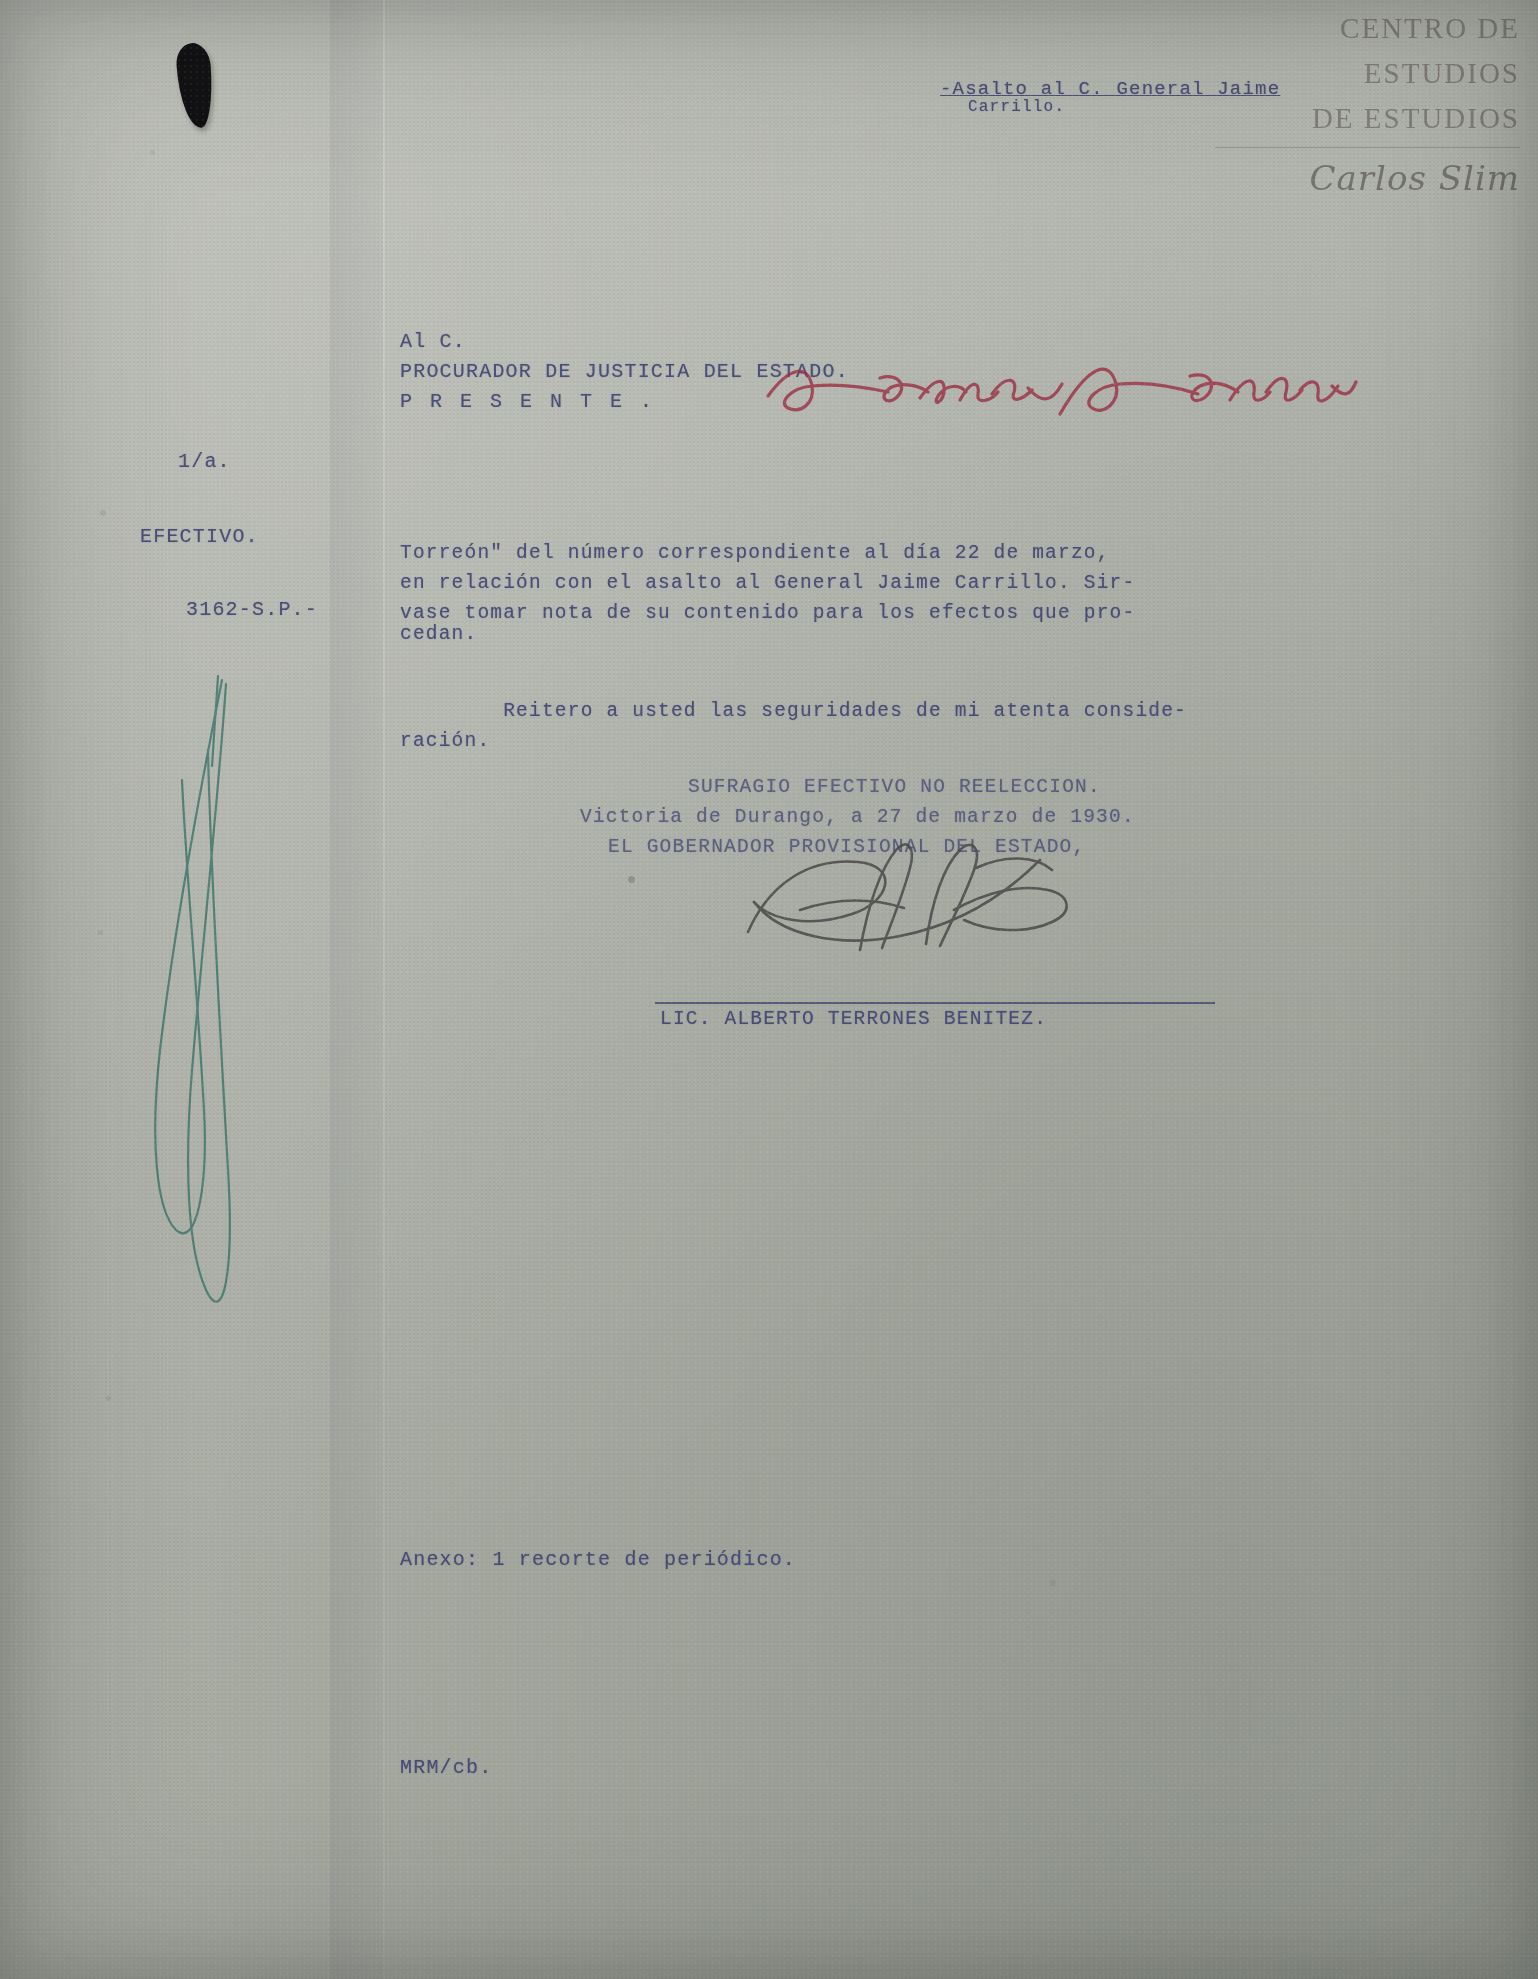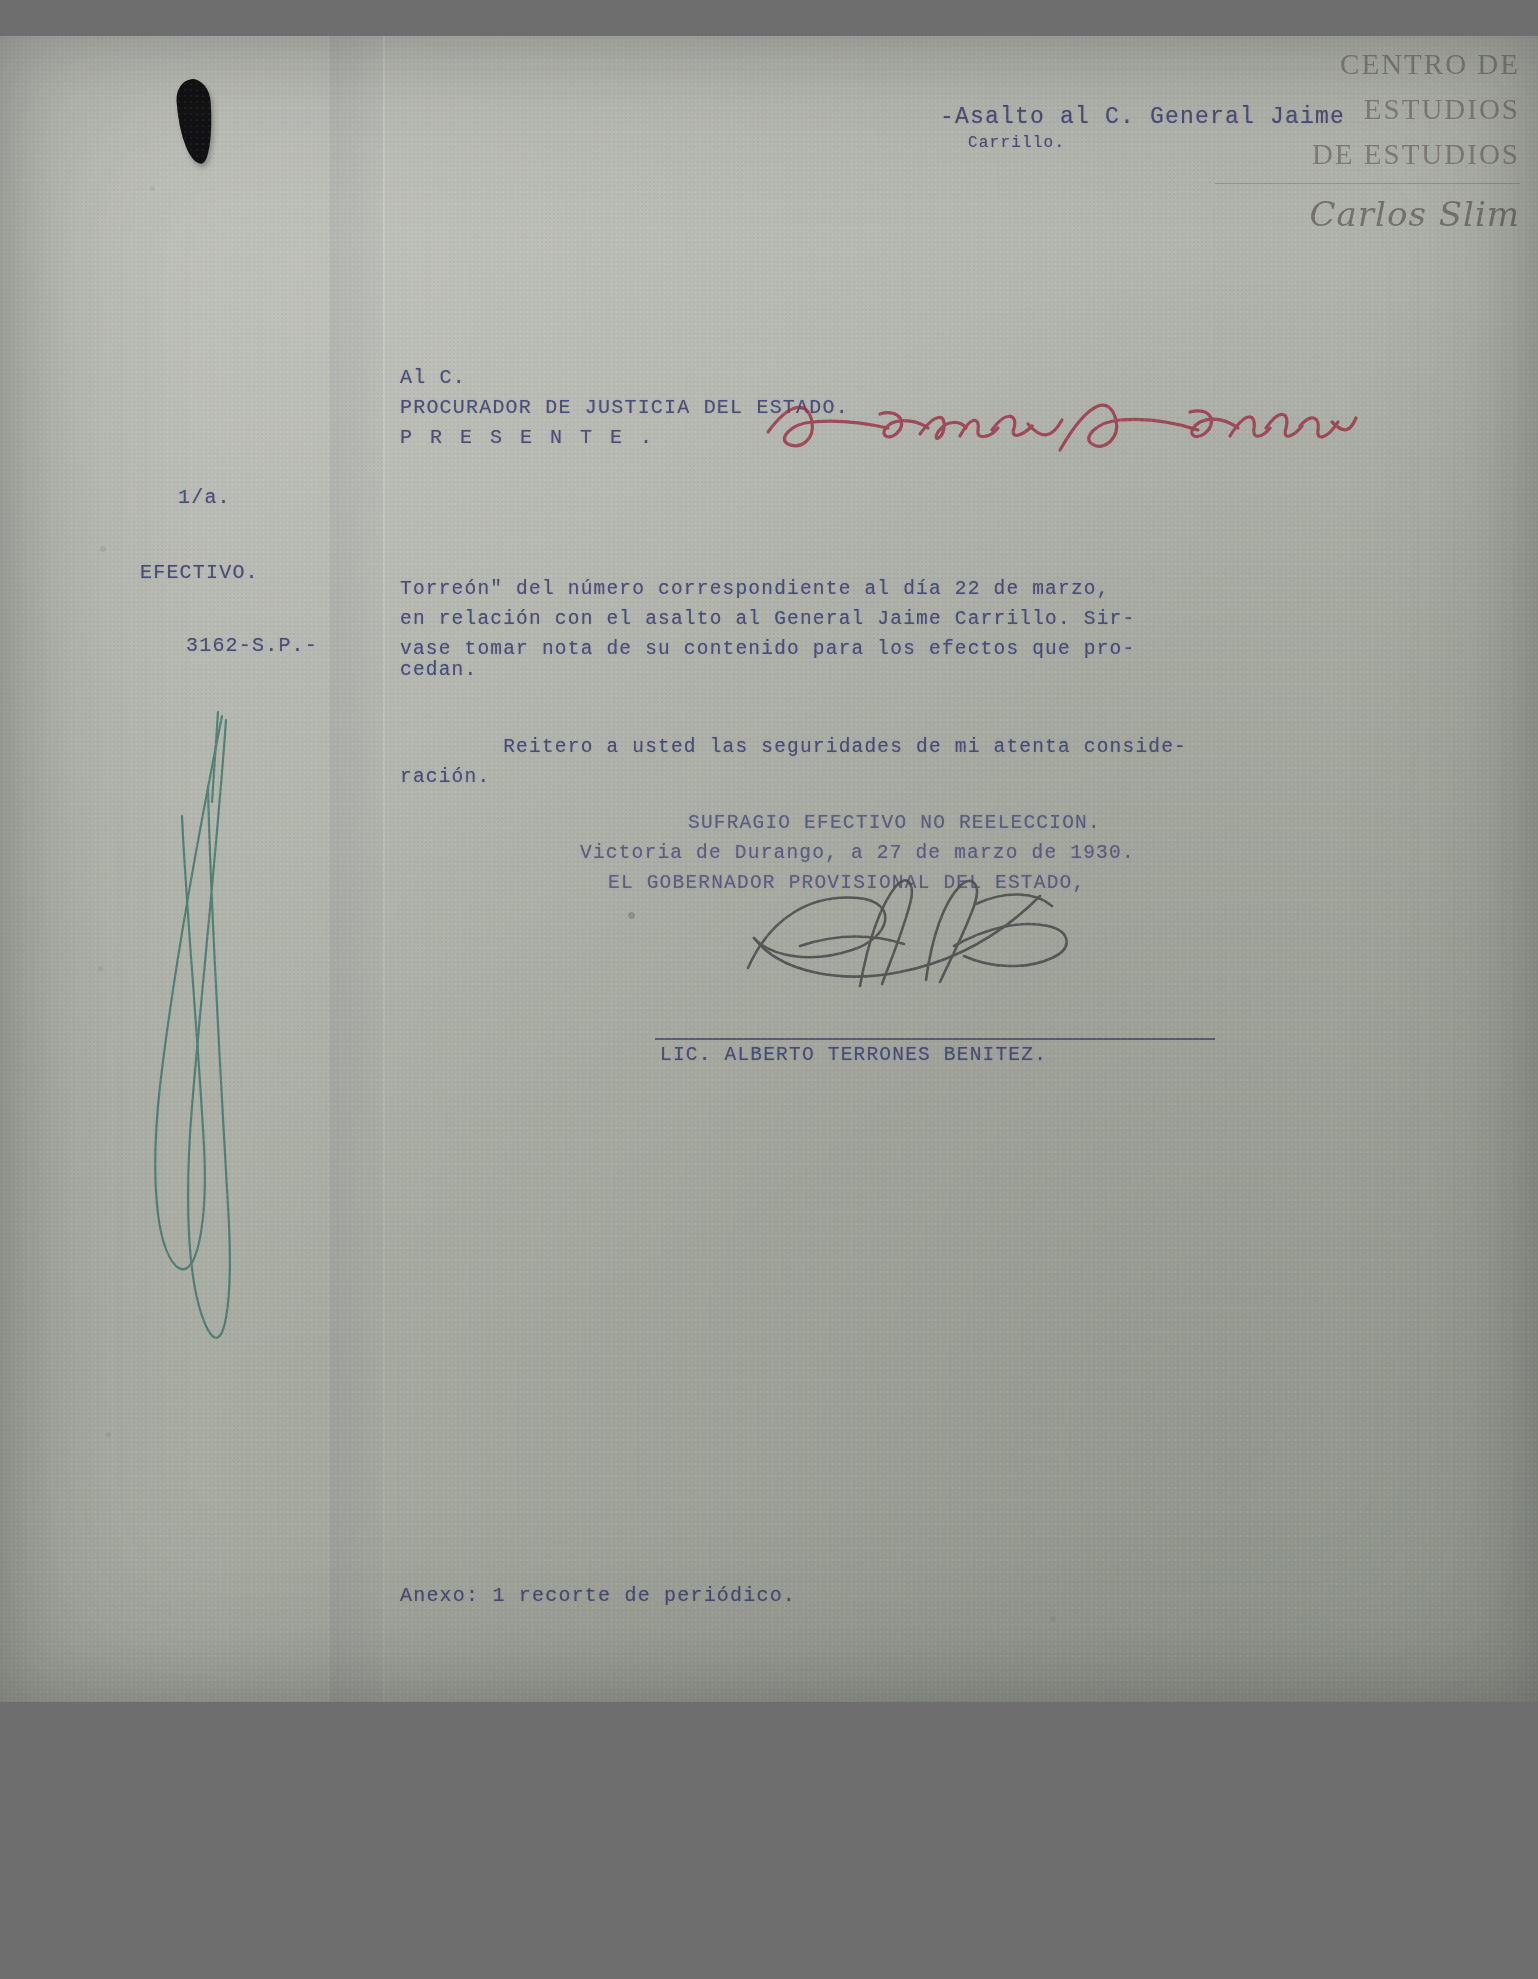--- a/index.html
+++ b/index.html
@@ -3,29 +3,28 @@
 <meta charset="utf-8">
 <style>
   html, body {
     margin: 0;
     padding: 0;
     background: #6e6e6e;
   }
   #page {
     position: relative;
     width: 1538px;
-    height: 1666px;
+    height: 1979px;
     overflow: hidden;
     background:
       radial-gradient(ellipse at 20% 15%, rgba(255,255,255,0.12), rgba(255,255,255,0) 55%),
       radial-gradient(ellipse at 80% 85%, rgba(0,0,0,0.10), rgba(0,0,0,0) 60%),
       linear-gradient(160deg, #b9bcb4 0%, #b3b6ae 25%, #abafa6 50%, #a7aba2 75%, #9fa49b 100%);
     font-family: "Liberation Mono", monospace;
     color: #3a3d6b;
-    margin-top: 36px;
   }
   
   #grain {
     position: absolute;
     inset: 0;
     pointer-events: none;
     opacity: 0.35;
     background-image:
       radial-gradient(rgba(0,0,0,0.10) 1px, rgba(0,0,0,0) 1px),
       radial-gradient(rgba(255,255,255,0.16) 1px, rgba(255,255,255,0) 1px);
@@ -165,21 +164,21 @@
   <div id="inkblot"></div>
 
   <div id="stamp">
     <div>CENTRO DE</div>
     <div>ESTUDIOS</div>
     <div>DE ESTUDIOS</div>
     <div class="rule"></div>
     <div class="slim">Carlos Slim</div>
   </div>
 
-  <div class="typed" style="left:940px; top:68px; font-size:23px;">-Asalto al C. General Jaime</div>
+  <div class="typed" style="left:940px; top:78px; font-size:19px;text-decoration:underline;">-Asalto al C. General Jaime</div>
   <div class="typed" style="left:968px; top:98px; font-size:16px;">Carrillo.</div>
 
   <div class="typed" style="left:400px; top:330px; font-size:20px;">Al C.</div>
   <div class="typed" style="left:400px; top:360px; font-size:20px;">PROCURADOR DE JUSTICIA DEL ESTADO.</div>
   <div class="typed" style="left:400px; top:390px; font-size:20px; letter-spacing:3px;">P R E S E N T E .</div>
 
   <div class="typed" style="left:178px; top:450px; font-size:20px;">1/a.</div>
   <div class="typed" style="left:140px; top:525px; font-size:20px;">EFECTIVO.</div>
   <div class="typed" style="left:186px; top:598px; font-size:20px;">3162-S.P.-</div>
 

